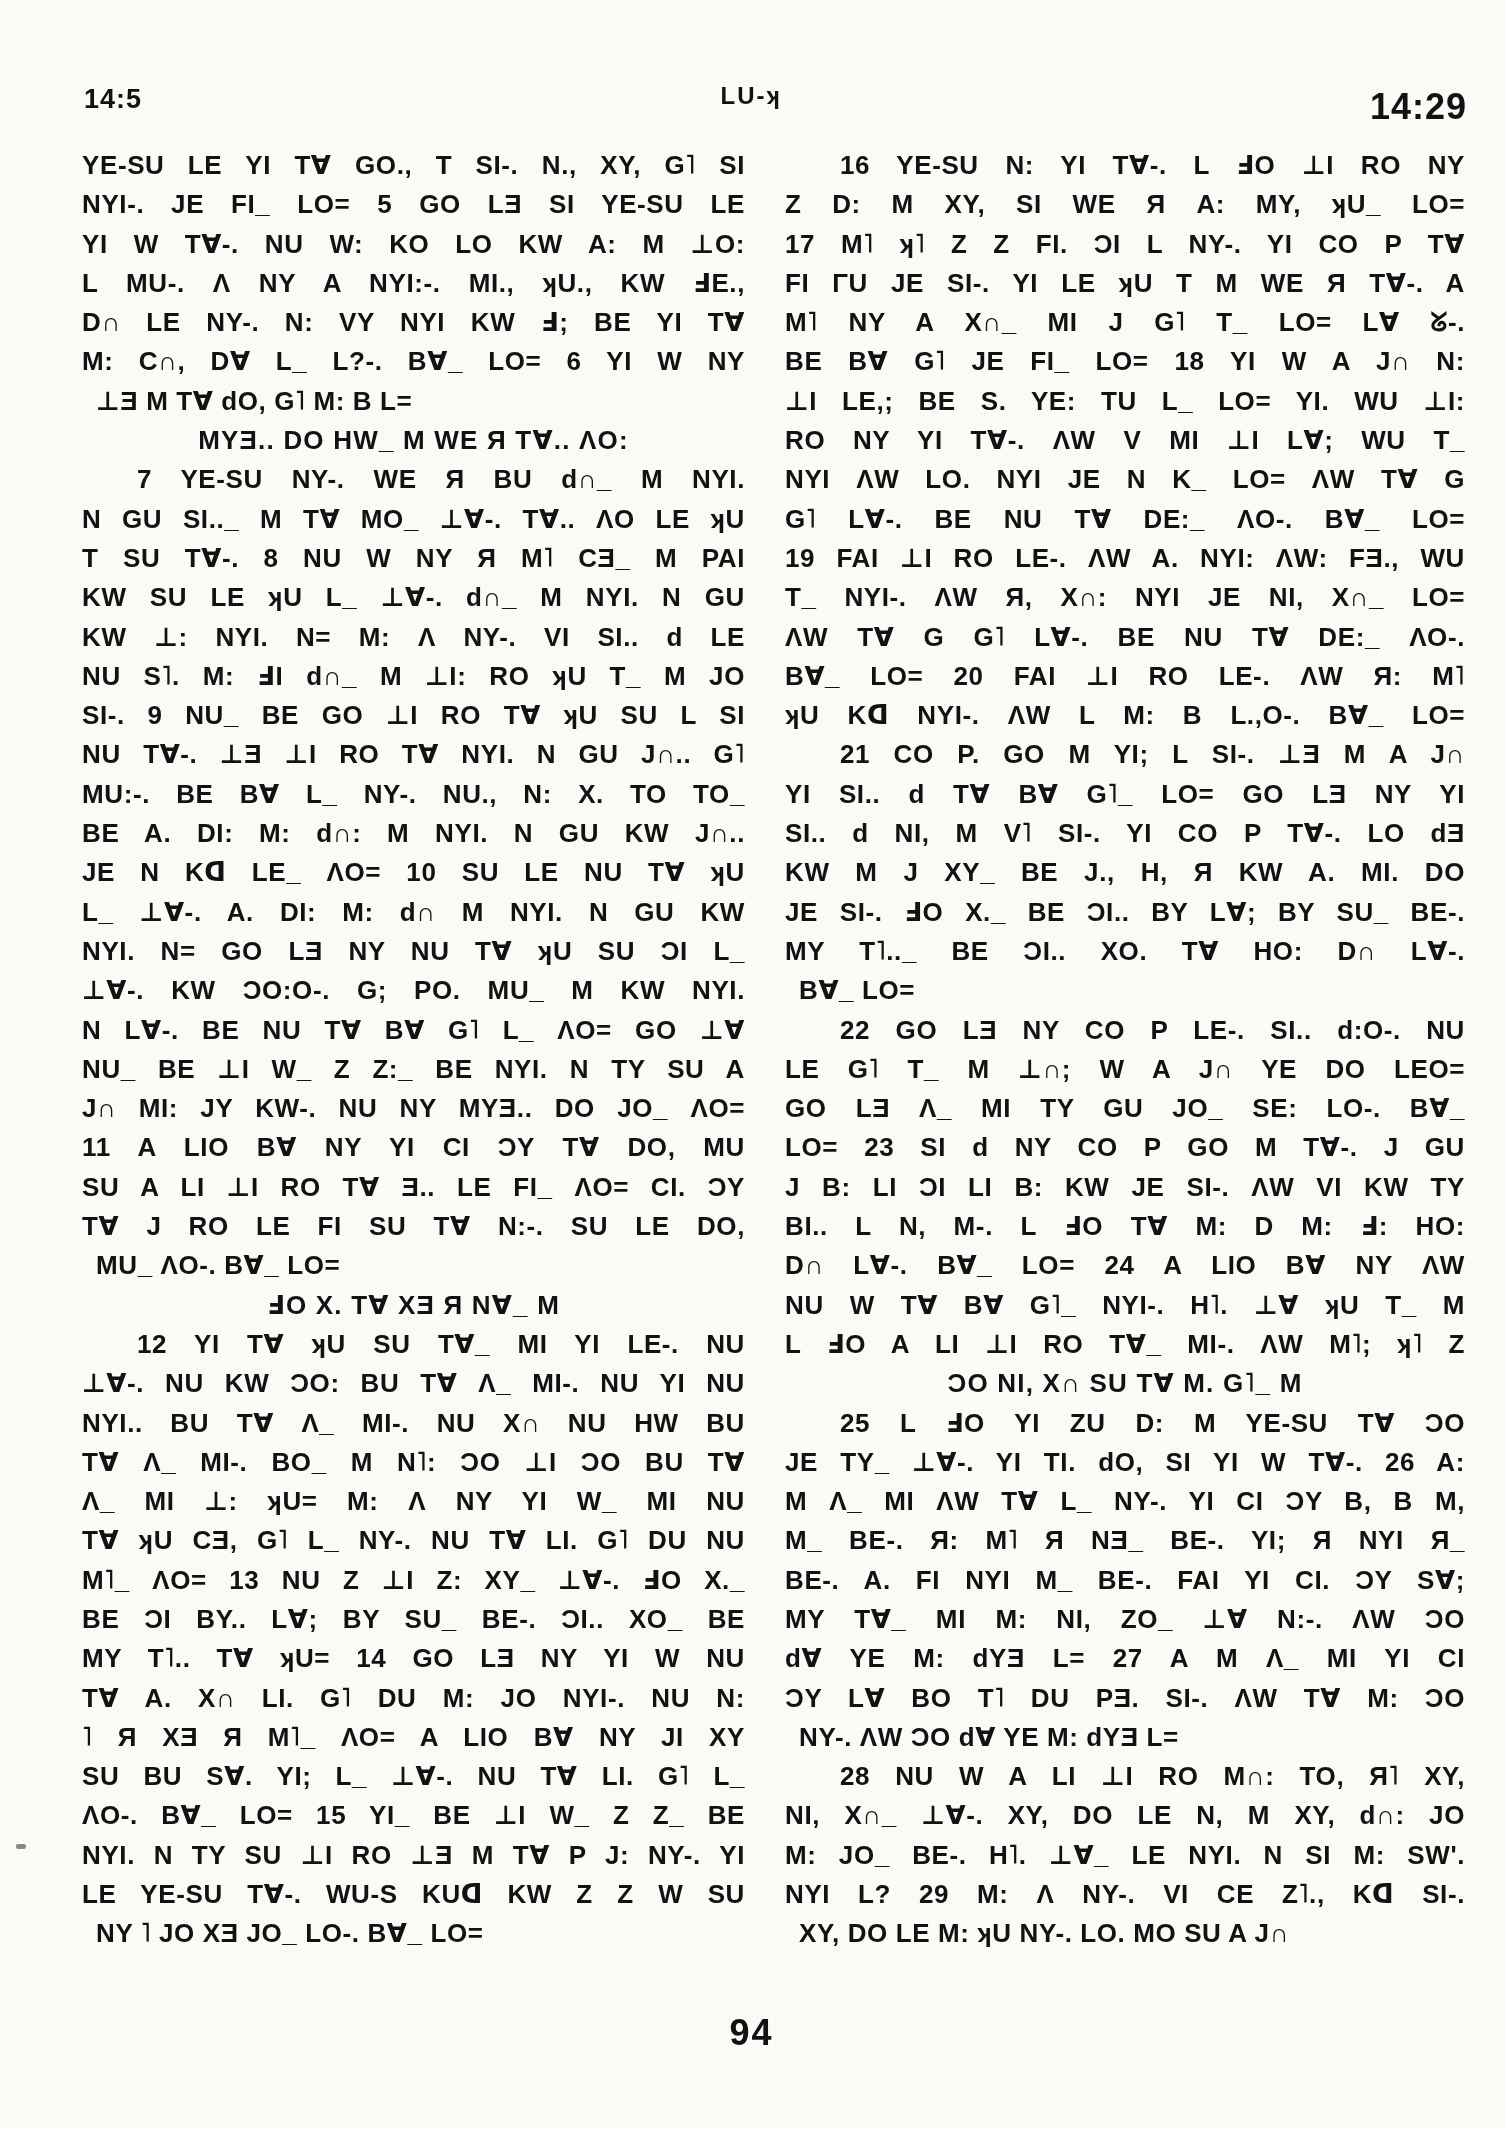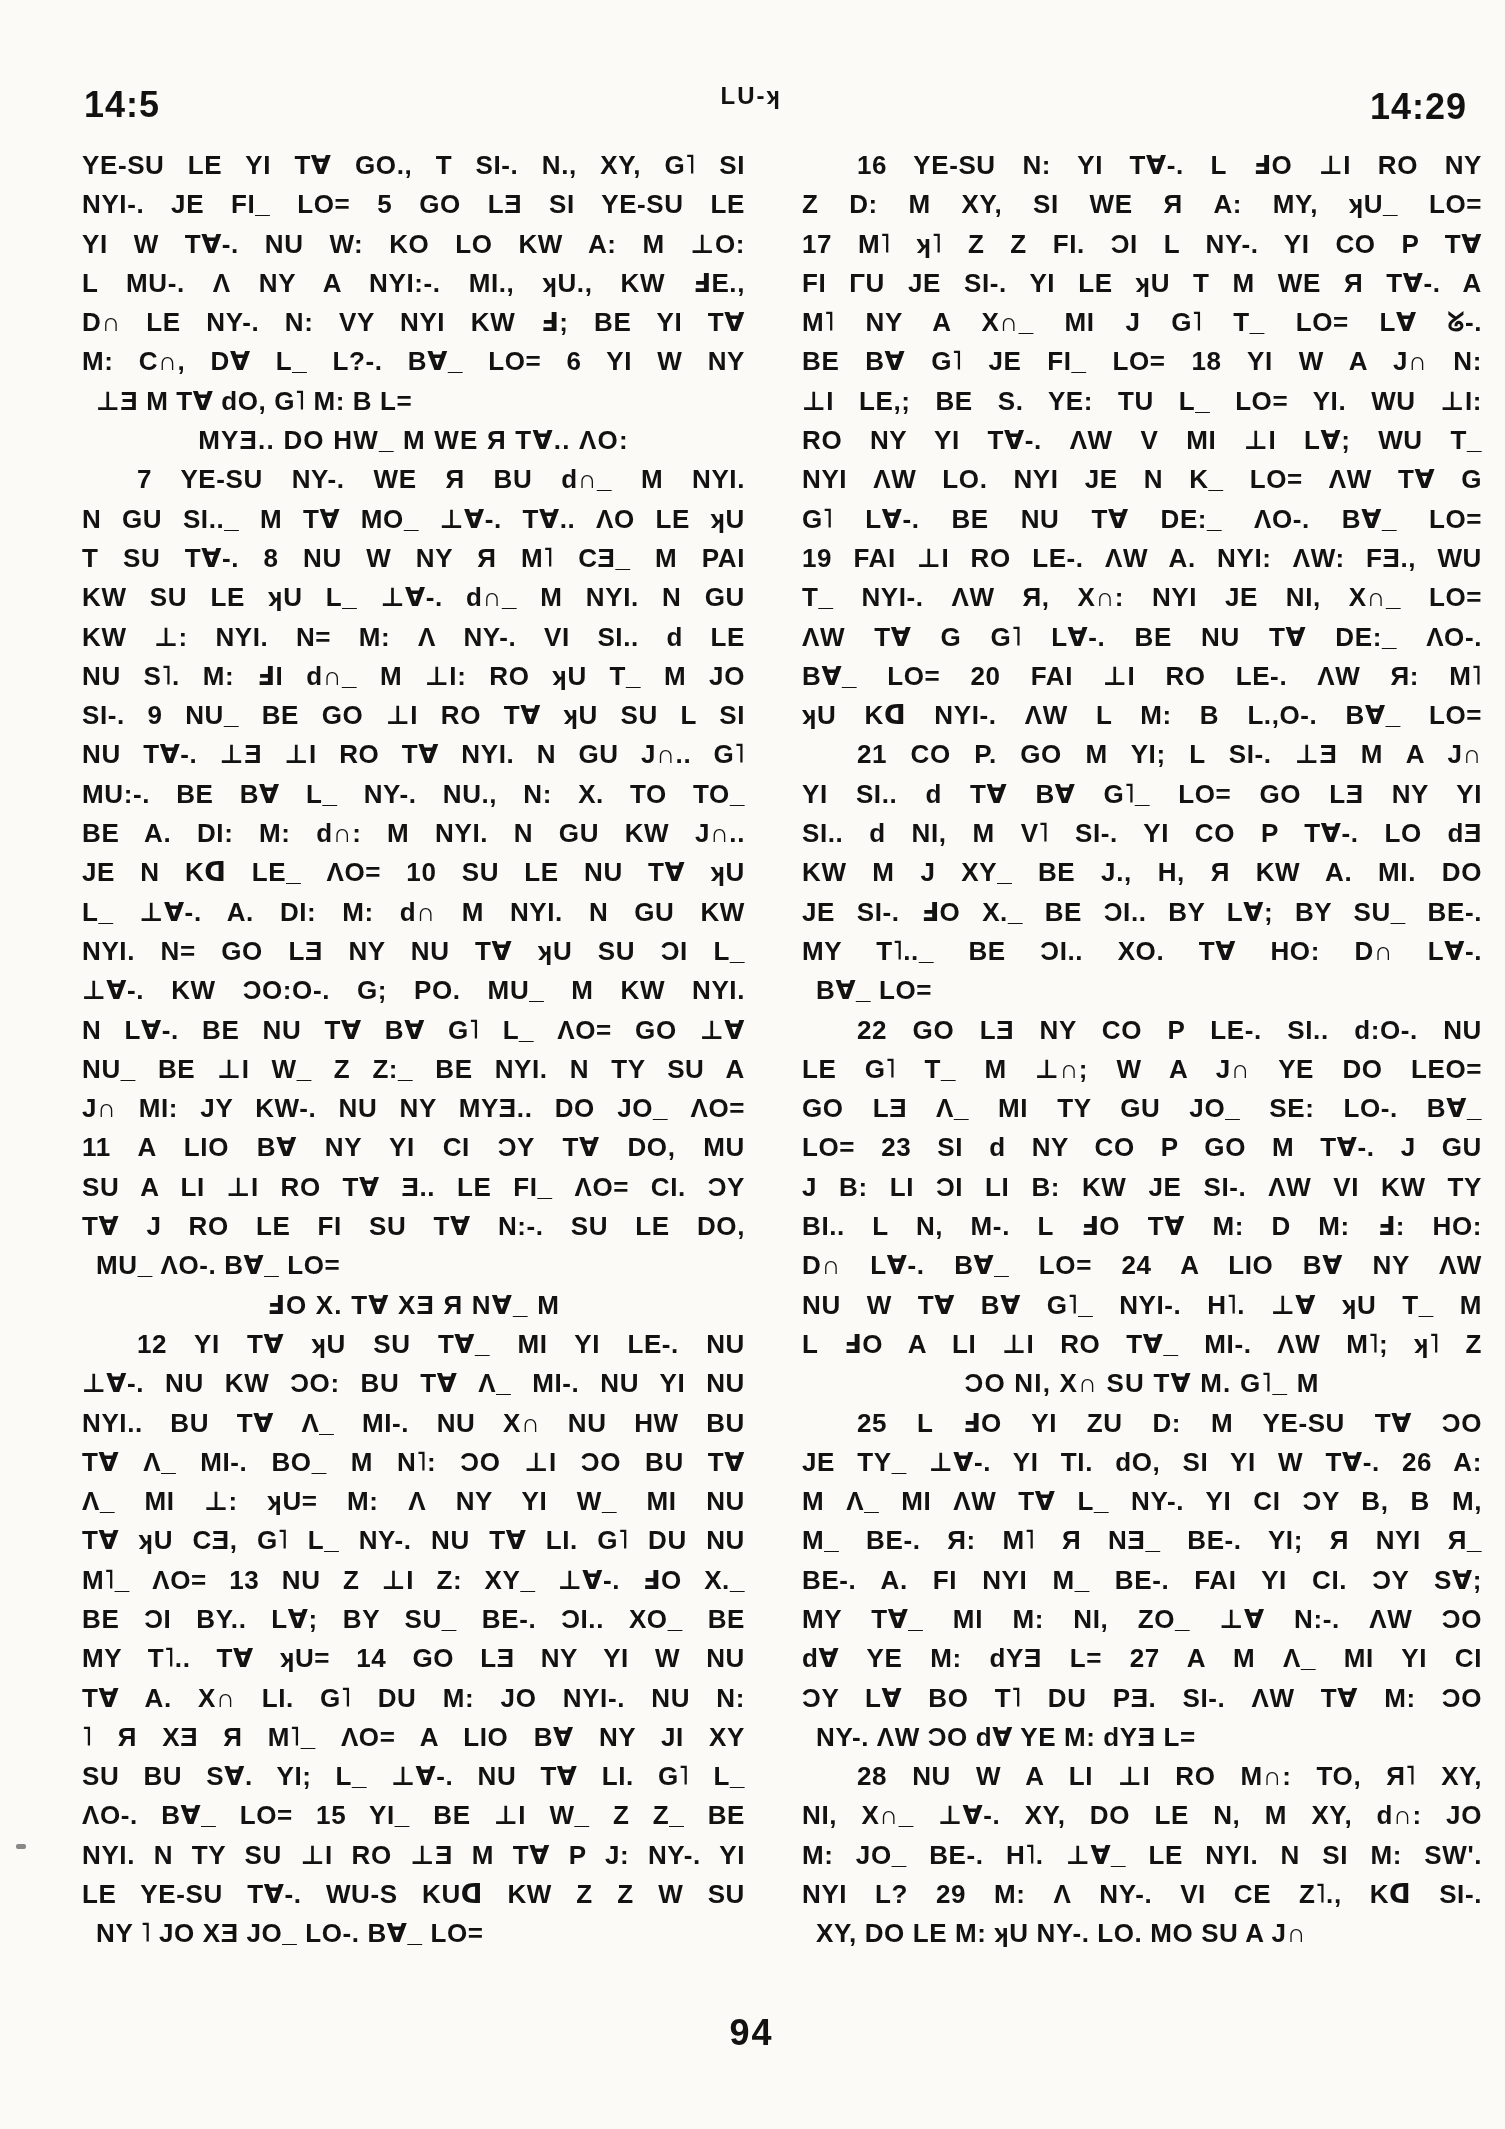--- a/index.html
+++ b/index.html
@@ -5,26 +5,26 @@
   html,body{margin:0;padding:0;background:#e8e6e1;}
   .page{
     position:relative;
     width:1505px;height:2129px;
     background:#fbfaf6;
     font-family:"Liberation Sans","DejaVu Sans",sans-serif;
     color:#121212;
     overflow:hidden;
   }
   .header{position:absolute;top:84px;left:0;width:100%;height:44px;font-weight:bold;}
-  .h-left{position:absolute;left:84px;top:0;font-size:36px;letter-spacing:1px;}
+  .h-left{position:absolute;left:84px;top:0;font-size:27px;letter-spacing:1px;}
   .h-center{position:absolute;left:50%;top:-2px;transform:translateX(-52%);font-size:24px;letter-spacing:2px;}
   .h-right{position:absolute;right:38px;top:2px;font-size:36px;letter-spacing:1px;}
   .col{position:absolute;top:146px;font-size:26px;font-weight:bold;}
   .col-left{left:82px;width:663px;}
-  .col-right{left:802px;width:680px;}
+  .col-right{left:785px;width:680px;}
   .line{
     height:39.3px;line-height:39.3px;
     white-space:normal;overflow:hidden;
     text-align:justify;text-align-last:justify;
     letter-spacing:0.6px;
   }
   .line.i{padding-left:55px;}
   .line.e{text-align:left;text-align-last:left;margin-left:14px;}
   .line.c{text-align:right;text-align-last:center;letter-spacing:1.2px;}
   .pagenum{

